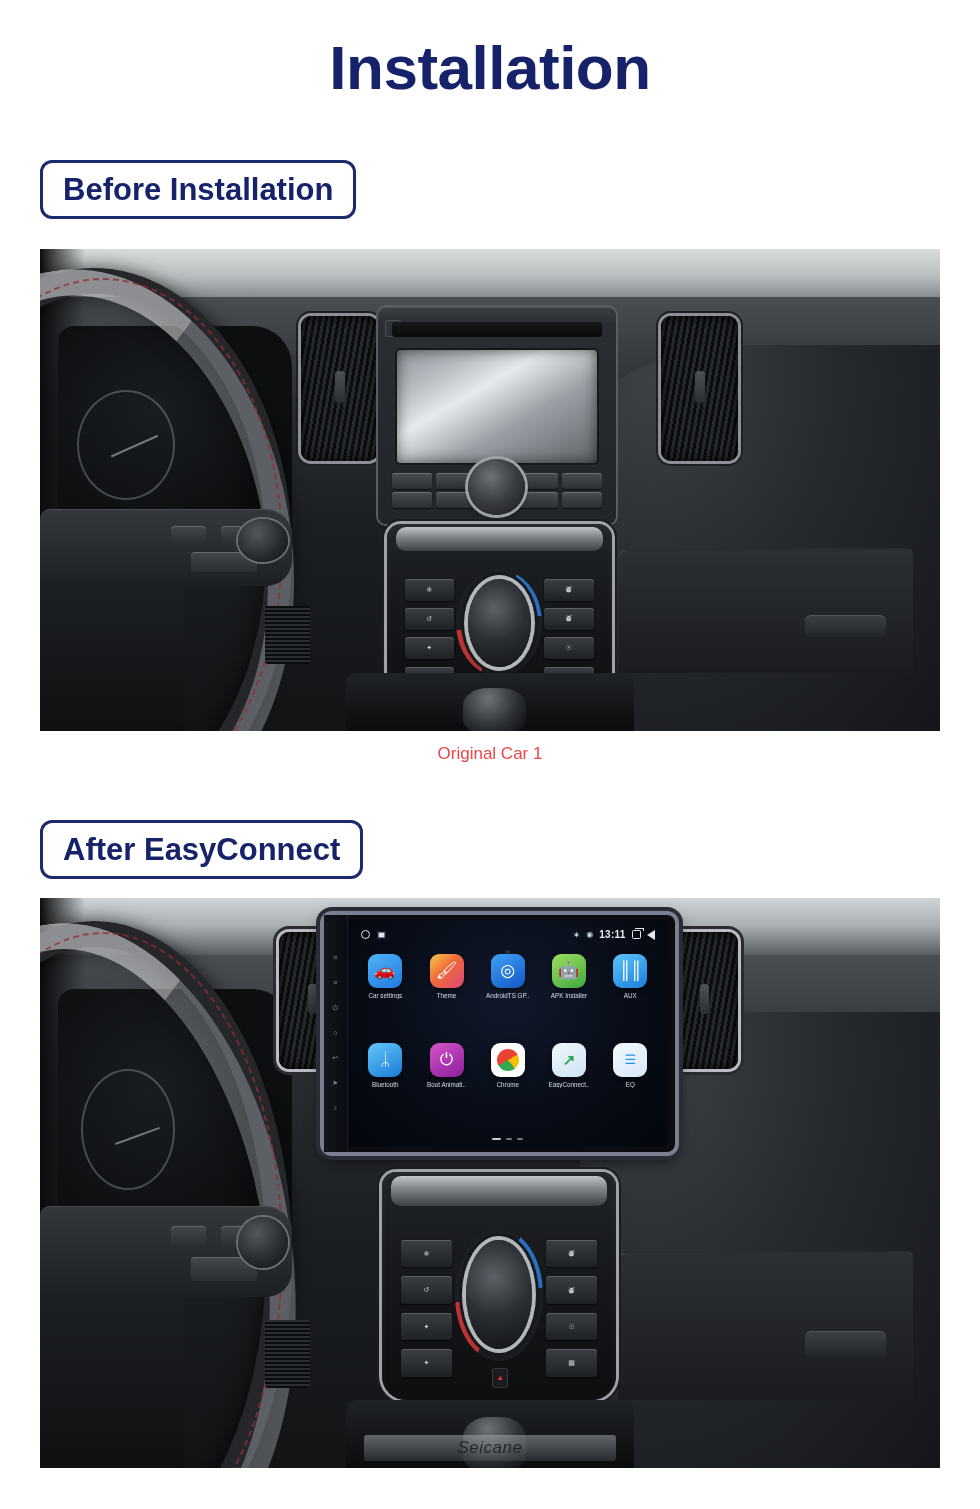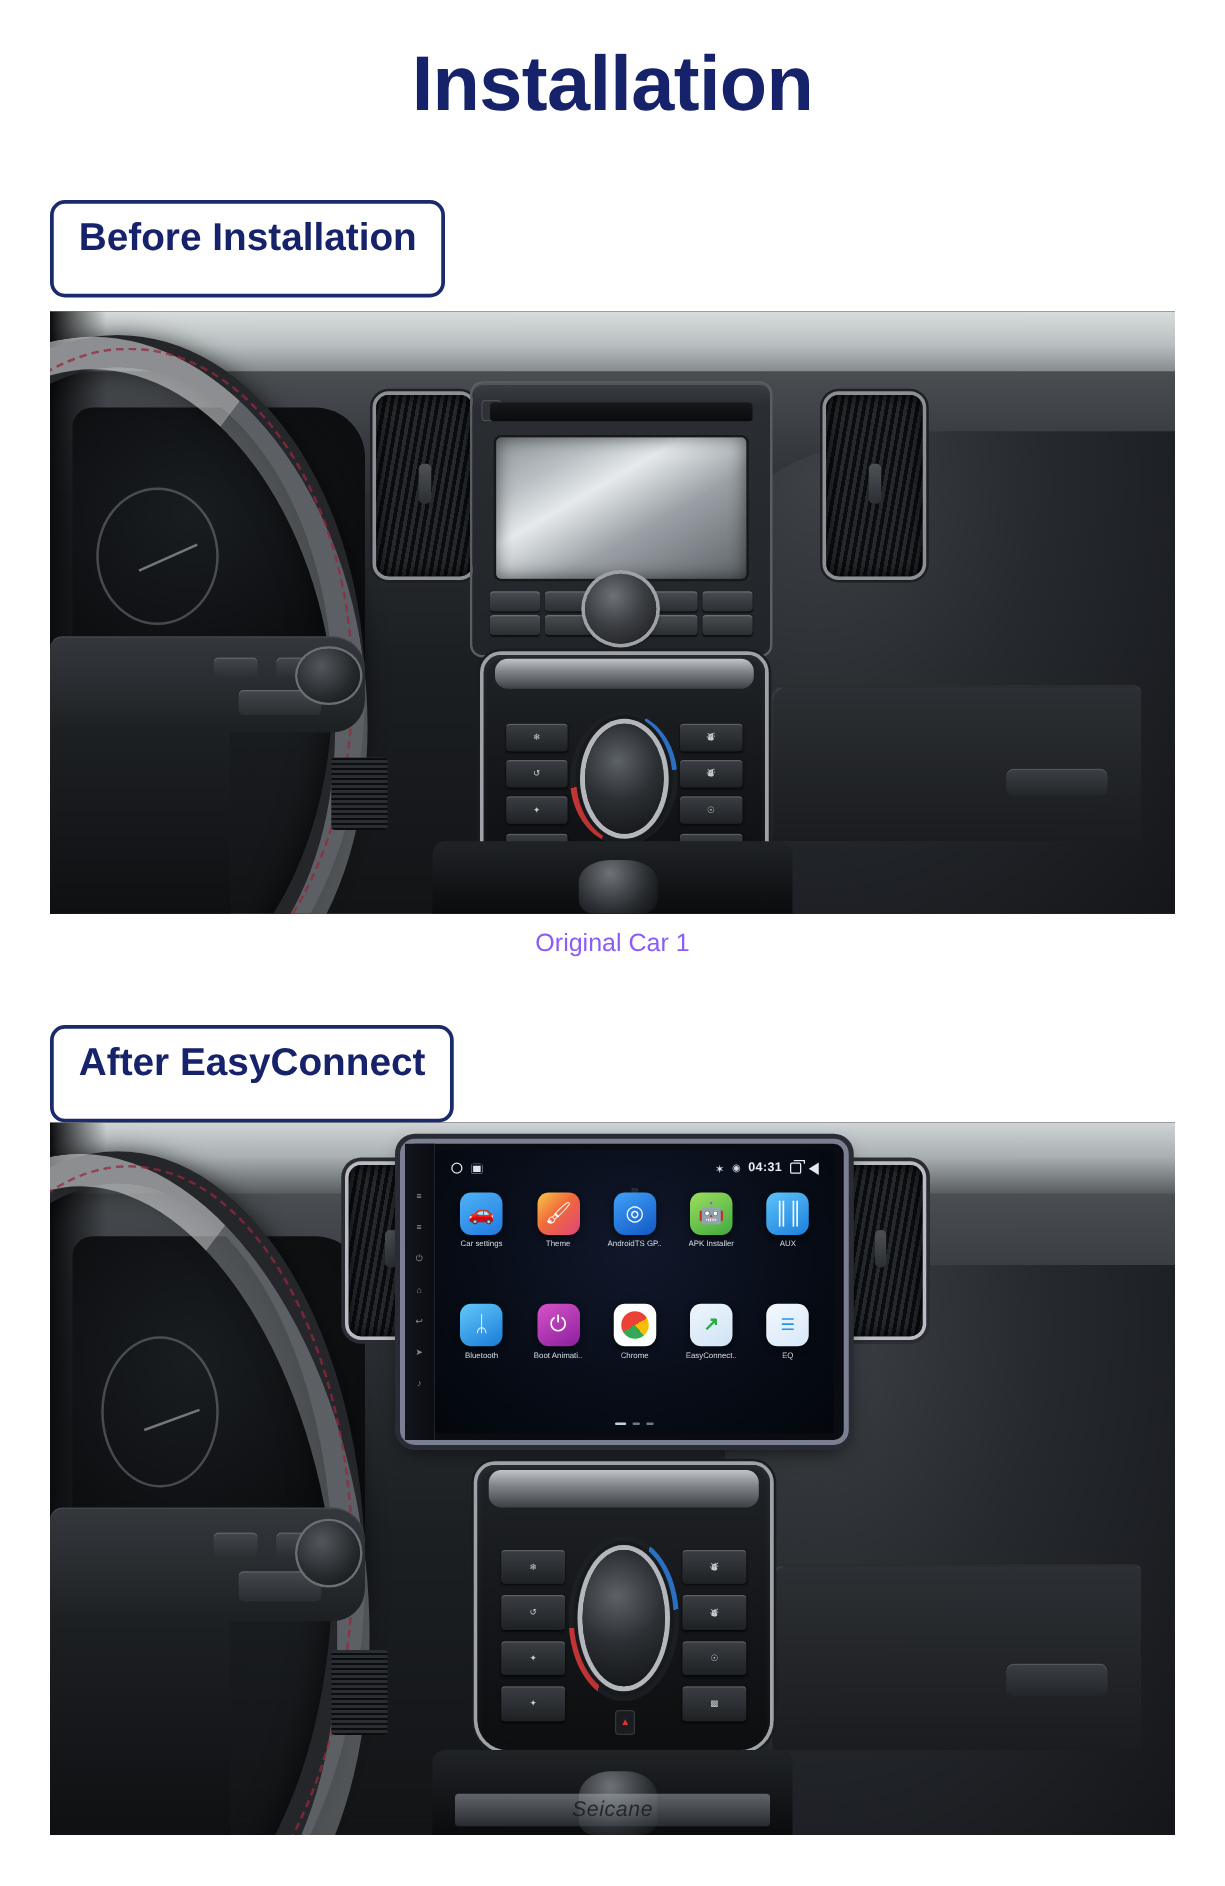--- a/index.html
+++ b/index.html
@@ -23,21 +23,21 @@
 
   
   .badge {
     position: absolute;
     border: 3px solid #1b2a6b;
     border-radius: 12px;
     background: #ffffff;
     color: #16226a;
     font-size: 31px;
     font-weight: 700;
-    padding: 10px 20px 27px 20px;
+    padding: 10px 20px 8px 20px;
     white-space: nowrap;
     line-height: 1.12;
   }
   .badge-before { left: 40px; top: 160px; }
   .badge-after  { left: 40px; top: 820px; }
 
   
   .photo {
     position: absolute;
     overflow: hidden;
@@ -324,21 +324,21 @@
     display: flex; align-items: center; justify-content: center;
   }
   .brandplate span {
     color: #1b1d20; font-size: 17px; font-style: italic; font-weight: 400;
     letter-spacing: .5px; opacity: .85;
   }
 
   
   .caption {
     position: absolute; left: 0; top: 744px; width: 980px;
-    text-align: center; font-size: 20px; color: #8b5cf6;
+    text-align: center; font-size: 17px; color: #ef4444;
   }
 
   
   .pillar {
     position: absolute; left: 0; top: 0; width: 5%; height: 100%;
     background: linear-gradient(90deg,#0b0c0e,rgba(11,12,14,0));
   }
   .doorcard {
     position: absolute; left: 0; bottom: 0; width: 16%; height: 42%;
     background: linear-gradient(180deg,#232629,#0e1012);
@@ -489,21 +489,21 @@
         <div class="android-screen">
 
           <div class="statusbar">
             <div class="sb-left">
               <div class="ic-circle"></div>
               <div class="ic-square"></div>
             </div>
             <div class="sb-right">
               <span class="ic-bt">✶</span>
               <span class="ic-gear">◉</span>
-              <span class="sb-clock">04:31</span>
+              <span class="sb-clock">13:11</span>
               <div class="ic-recents"></div>
               <div class="ic-back"></div>
             </div>
           </div>
 
           <div class="app-marker">⛆</div>
 
           <div class="app-grid">
 
             <div class="app">

